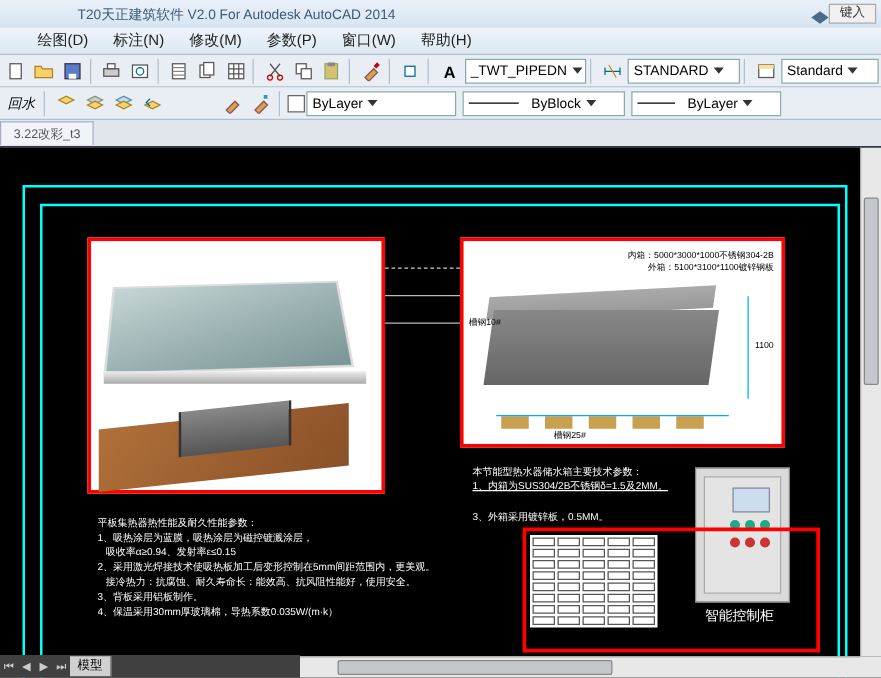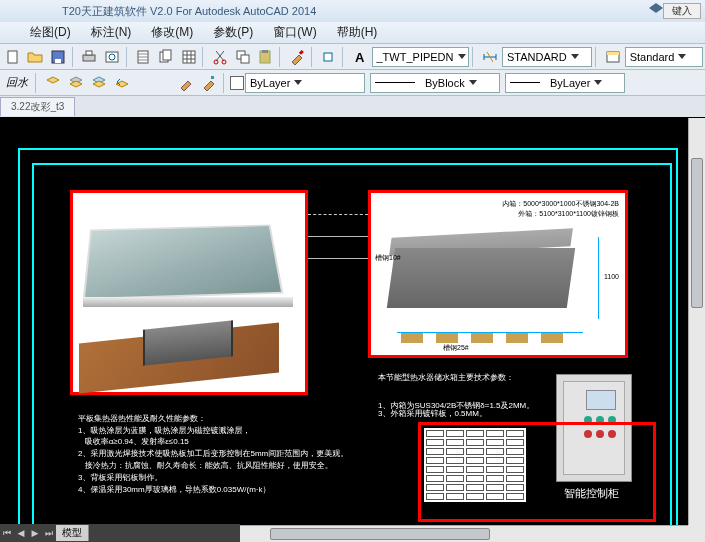--- a/index.html
+++ b/index.html
@@ -1,20 +1,20 @@
 <!DOCTYPE html>
 <html><head>
 <meta charset="utf-8">
 <style>
 * { margin: 0; padding: 0; box-sizing: border-box; font-family: "Microsoft YaHei", Arial, sans-serif; }
 body { width: 705px; height: 542px; overflow: hidden; background: #e8e8e8; font-size: 11px; }
 
 .title-bar { height: 22px; background: linear-gradient(#eaf1f9,#d6e4f2); display: flex; align-items: center; padding: 0 6px; color: #333; position: relative; }
 .title-bar .app-title { margin-left: 56px; font-size: 11px; color: #3a5a7a; }
-.title-bar .nav-right { position: absolute; right: 4px; display: flex; align-items: flex-start; gap: 0; }
+.title-bar .nav-right { position: absolute; right: 4px; display: flex; align-items: flex-end; gap: 0; }
 .title-bar .tri-left { width: 0; height: 0; border-top: 5px solid transparent; border-bottom: 5px solid transparent; border-right: 7px solid #4a6a8a; }
 .title-bar .tri-right { width: 0; height: 0; border-top: 5px solid transparent; border-bottom: 5px solid transparent; border-left: 7px solid #4a6a8a; }
 .title-bar .search-tab { background: #f0f0f0; border: 1px solid #aaa; padding: 1px 8px; font-size: 10px; height: 16px; line-height: 12px; }
 
 .menu-bar { height: 22px; background: linear-gradient(#eef4fa,#dde8f2); display: flex; align-items: center; border-bottom: 1px solid #b0c0d0; }
 .menu-item { padding: 0 10px; font-size: 12px; color: #222; cursor: default; }
 
 .toolbar-row { height: 26px; background: #e8eef4; display: flex; align-items: center; border-bottom: 1px solid #b0c0d0; padding: 0 2px; gap: 1px; }
 .tb-icon { width: 22px; height: 22px; border: 1px solid transparent; display: flex; align-items: center; justify-content: center; cursor: default; }
 .tb-icon svg { width: 16px; height: 16px; }
@@ -297,21 +297,21 @@
       <div style="position:absolute; right:26px; top:44px; width:1px; height:82px; background:#0af;"></div>
       <div style="position:absolute; left:26px; bottom:22px; width:186px; height:1px; background:#0af;"></div>
     </div>
   </div>
 
   <div class="dash-line" style="left:308px; top:96px; width:60px;"></div>
   <div class="face-line" style="left:308px; top:118px; width:60px;"></div>
   <div class="face-line" style="left:308px; top:140px; width:60px;"></div>
 
   <div class="chinese-text" style="left:378px; top:254px;">本节能型热水器储水箱主要技术参数：</div>
-  <div class="chinese-text" style="left:378px; top:282px;">1、内箱为SUS304/2B不锈钢δ=1.5及2MM。</div>
+  <div class="chinese-text" style="left:378px; top:265px;text-decoration:underline;">1、内箱为SUS304/2B不锈钢δ=1.5及2MM。</div>
   <div class="chinese-text" style="left:378px; top:290px;">3、外箱采用镀锌板，0.5MM。</div>
 
   <div class="chinese-text" style="left:78px; top:295px;">平板集热器热性能及耐久性能参数：</div>
   <div class="chinese-text" style="left:78px; top:307px;">1、吸热涂层为蓝膜，吸热涂层为磁控镀溅涂层，
    吸收率α≥0.94、发射率ε≤0.15</div>
   <div class="chinese-text" style="left:78px; top:330px;">2、采用激光焊接技术使吸热板加工后变形控制在5mm间距范围内，更美观。</div>
   <div class="chinese-text" style="left:78px; top:342px;">   接冷热力：抗腐蚀、耐久寿命长：能效高、抗风阻性能好，使用安全。</div>
   <div class="chinese-text" style="left:78px; top:354px;">3、背板采用铝板制作。</div>
   <div class="chinese-text" style="left:78px; top:366px;">4、保温采用30mm厚玻璃棉，导热系数0.035W/(m·k）</div>
 

